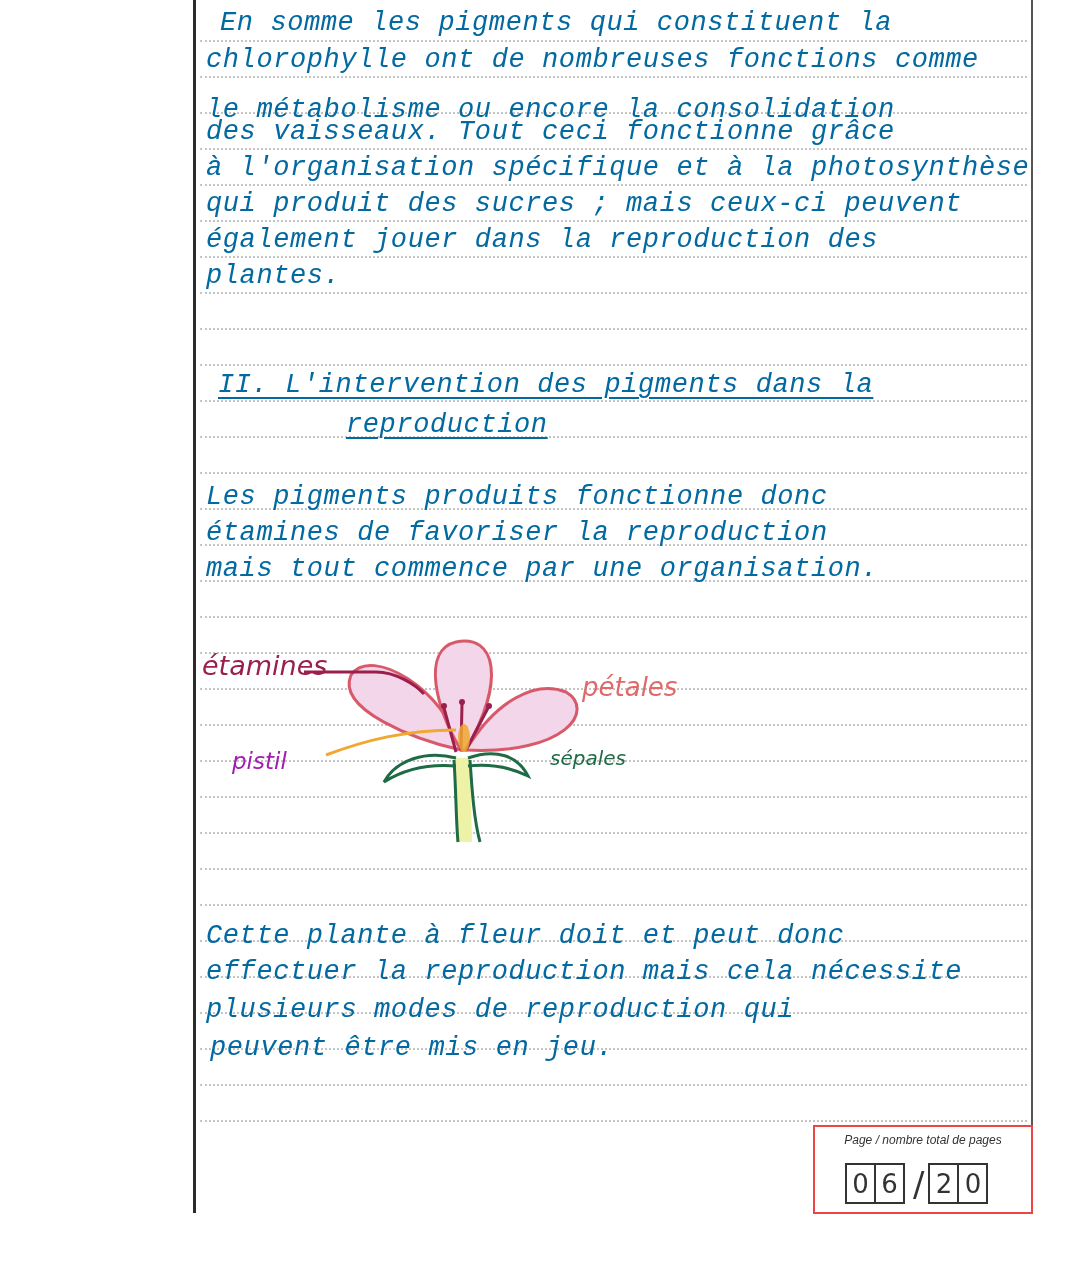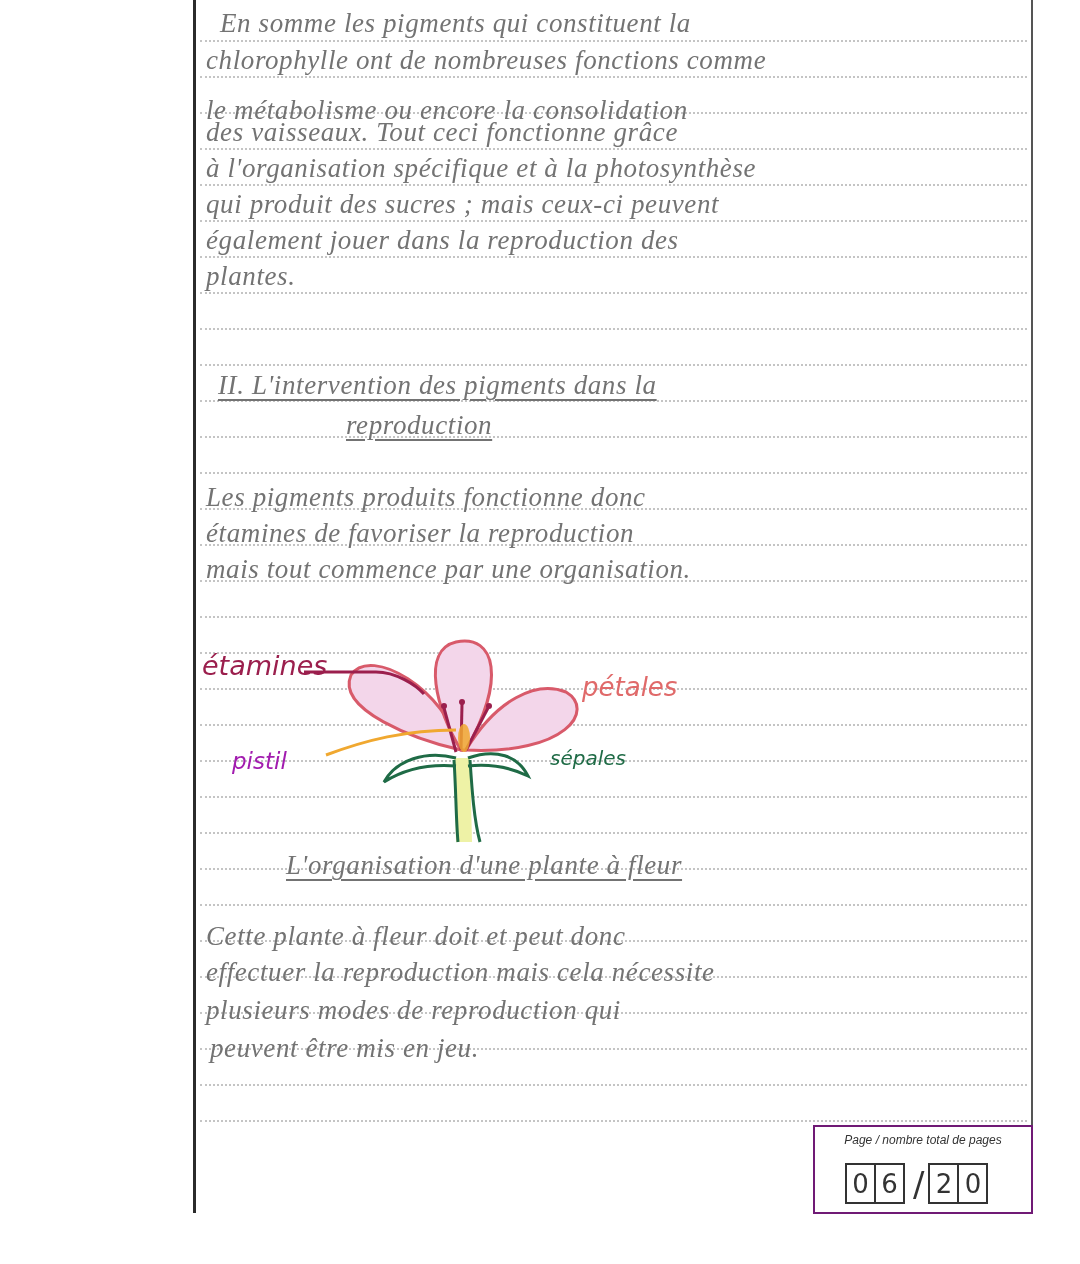--- a/index.html
+++ b/index.html
@@ -3,27 +3,27 @@
 <meta charset="utf-8">
 <style>
   html, body { margin: 0; padding: 0; background: #ffffff; }
   body { width: 1080px; height: 1264px; position: relative; overflow: hidden;
          font-family: "DejaVu Serif", serif; color: #1c1c1c; }
   .page { position: absolute; left: 193px; top: 0; width: 840px; height: 1213px;
           border-left: 3px solid #2b2b2b; border-right: 2px solid #555; box-sizing: border-box; }
   .rule { position: absolute; left: 4px; right: 4px; height: 0;
           border-top: 2px dotted #c4c4c4; }
   .line { position: absolute; left: 10px; white-space: nowrap;
-          font-family: Liberation Serif, serif; font-style: italic; font-size: 27px;
-          color: #737373; letter-spacing: 0.6px; }
+          font-family: Liberation Mono, monospace; font-style: italic; font-size: 27px;
+          color: #0369a1; letter-spacing: 0.6px; }
   .heading { text-decoration: underline; text-underline-offset: 5px; text-decoration-thickness: 2px; }
   .label { position: absolute; font-family: "DejaVu Sans", sans-serif; font-size: 27px; font-style: italic; }
   .diagram { position: absolute; left: 100px; top: 630px; }
   .pagebox { position: absolute; left: 813px; top: 1125px; width: 220px; height: 89px;
-             border: 2px solid #701a75; box-sizing: border-box; background: #fff; }
+             border: 2px solid #ef4444; box-sizing: border-box; background: #fff; }
   .pagebox-title { position: absolute; top: 6px; left: 0; right: 0; text-align: center;
                    font-family: "Liberation Sans", sans-serif; font-style: italic; font-size: 12px; color: #333; }
   .digits { position: absolute; top: 36px; left: 32px; display: flex; align-items: center; }
   .digit { width: 31px; height: 41px; border: 2px solid #333; box-sizing: border-box;
            display: flex; align-items: center; justify-content: center;
            font-family: "DejaVu Sans", sans-serif; font-size: 26px; color: #333; margin-left: -2px; }
   .slash { font-family: "DejaVu Sans", sans-serif; font-size: 34px; color: #333; margin: 0 6px 0 8px; }
 </style>
 </head>
 <body>
@@ -108,21 +108,20 @@
 
     <path d="M8 42 L80 42 C100 42 120 55 128 64" stroke="#9b1f4d" stroke-width="3" fill="none"></path>
     <path d="M30 125 C70 110 110 100 160 100" stroke="#f0a830" stroke-width="3" fill="none"></path>
   </svg>
 
   <div class="label" style="left:6px;top:650px;color:#9b1f4d">étamines</div>
   <div class="label" style="left:386px;top:672px;color:#e06a6a;font-size:26px">pétales</div>
   <div class="label" style="left:36px;top:748px;color:#a21caf;font-size:23px">pistil</div>
   <div class="label" style="left:354px;top:746px;color:#1f6b46;font-size:20px">sépales</div>
 
-  <div class="line heading" style="top:850px;left:90px">L'organisation d'une plante à fleur</div>
 
   <div>
     <div class="line" style="top:921px">Cette plante à fleur doit et peut donc</div>
     <div class="line" style="top:957px">effectuer la reproduction mais cela nécessite</div>
     <div class="line" style="top:995px">plusieurs modes de reproduction qui</div>
     <div class="line" style="top:1033px;left:14px">peuvent être mis en jeu.</div>
   </div>
 </div>
 
 <div class="pagebox">

